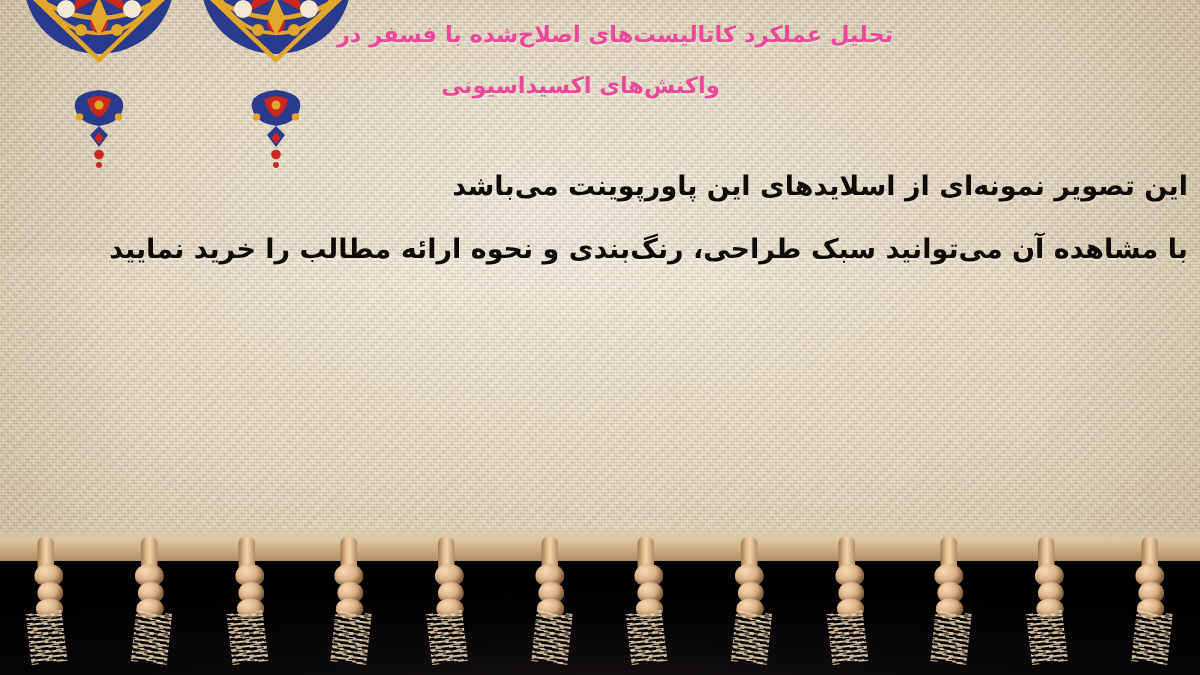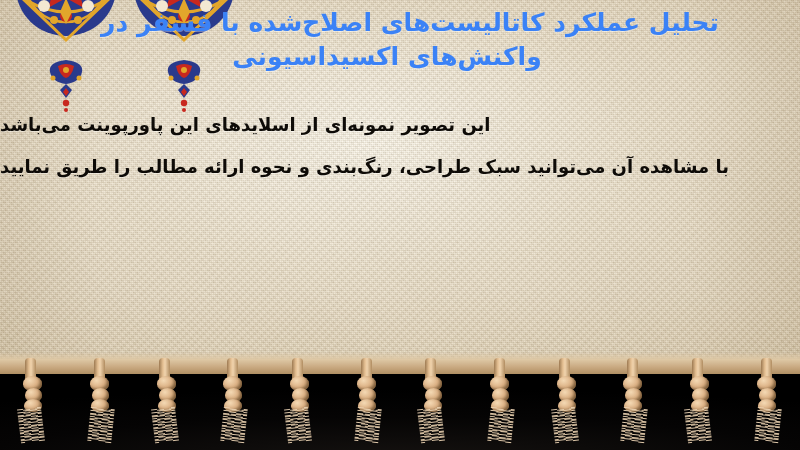--- a/index.html
+++ b/index.html
@@ -137,35 +137,35 @@
   
   .title-block {
     position: absolute;
     left: 0; top: 6px;
     width: 780px;
     padding-left: 20px;
     text-align: center;
     direction: rtl;
   }
   .title-line {
-    color: #3b82f6;
-    font-size: 25px;
+    color: #ec4899;
+    font-size: 15px;
     font-weight: bold;
     line-height: 34px;
     letter-spacing: 0px;
     text-shadow: 0 1px 0 rgba(255,255,255,0.35);
     white-space: nowrap;
   }
   .title-line.l2 { padding-right: 46px; }
 
   .body-block {
     position: absolute;
     left: 0; top: 104px;
     width: 792px;
-    text-align: left;
+    text-align: right;
     direction: rtl;
   }
   .body-line {
     color: #0e0b07;
     font-size: 18px;
     font-weight: bold;
     line-height: 42px;
     text-shadow: 0 1px 0 rgba(255,255,255,0.30);
     white-space: nowrap;
   }
@@ -250,21 +250,21 @@
     <circle cx="35" cy="20" r="2.5" fill="#e2a62b"></circle>
   </svg>
 
   <div class="title-block">
     <div class="title-line l1">تحلیل عملکرد کاتالیست‌های اصلاح‌شده با فسفر در</div>
     <div class="title-line l2">واکنش‌های اکسیداسیونی</div>
   </div>
 
   <div class="body-block">
     <div class="body-line">این تصویر نمونه‌ای از اسلایدهای این پاورپوینت می‌باشد</div>
-    <div class="body-line">با مشاهده آن می‌توانید سبک طراحی، رنگ‌بندی و نحوه ارائه مطالب را طریق نمایید</div>
+    <div class="body-line">با مشاهده آن می‌توانید سبک طراحی، رنگ‌بندی و نحوه ارائه مطالب را خرید نمایید</div>
   </div>
 
   <div class="black-band"></div>
   <div class="selvage"></div>
   <div class="fringe-row" id="fringe-row">
       <div class="tassel">
         <div class="cord"></div>
         <div class="knot1"></div>
         <div class="knot2"></div>
         <div class="knot3"></div>

